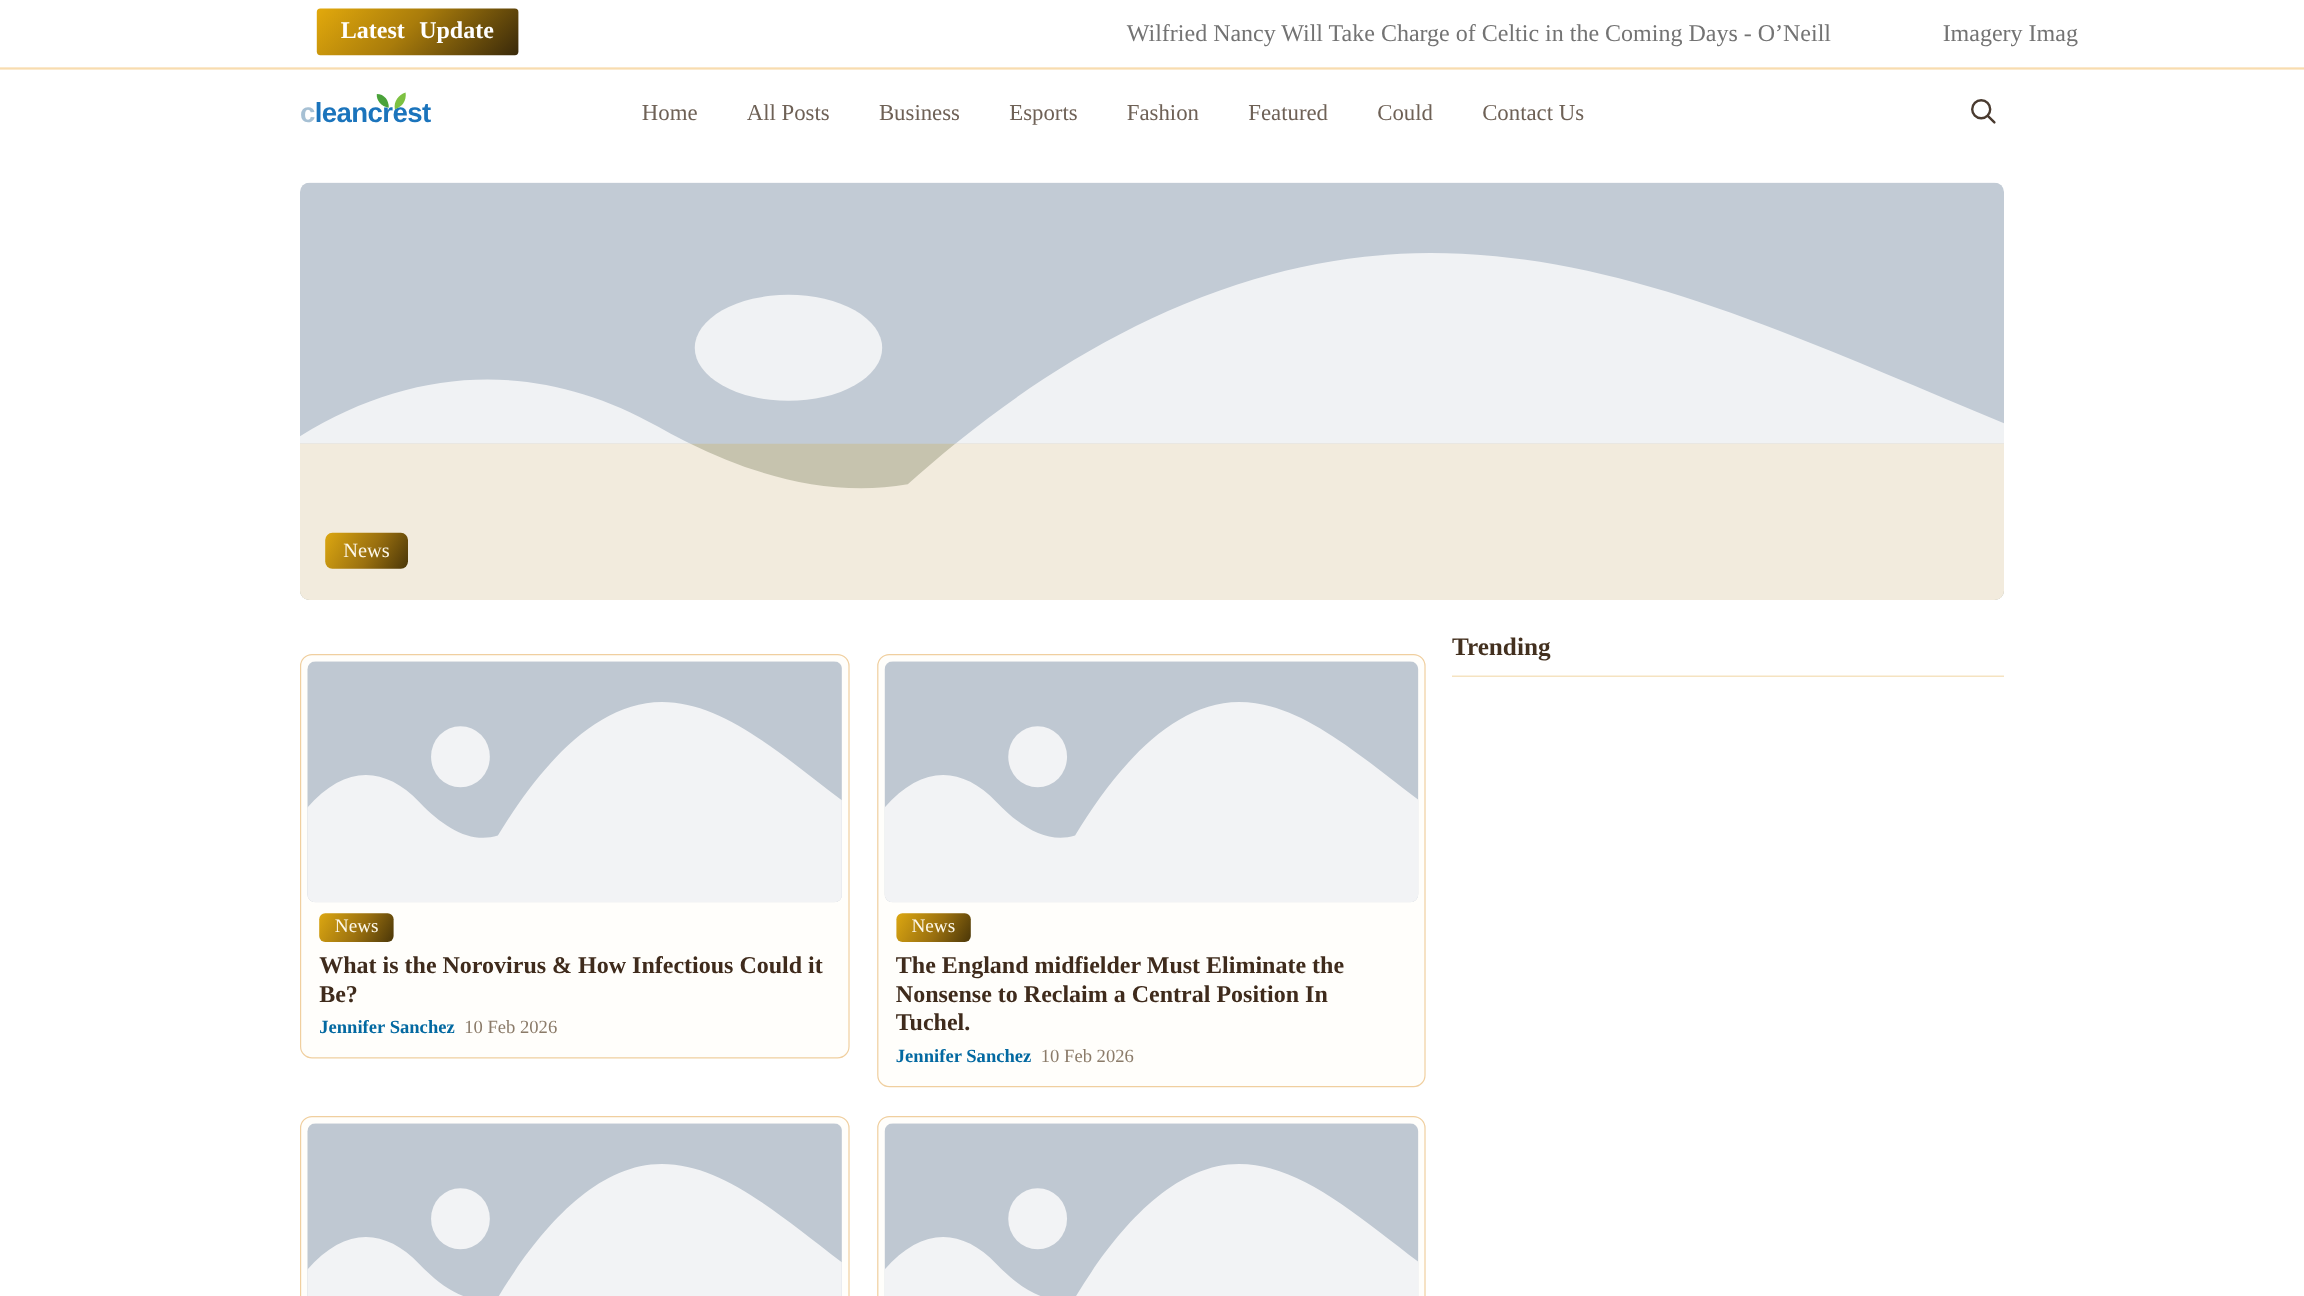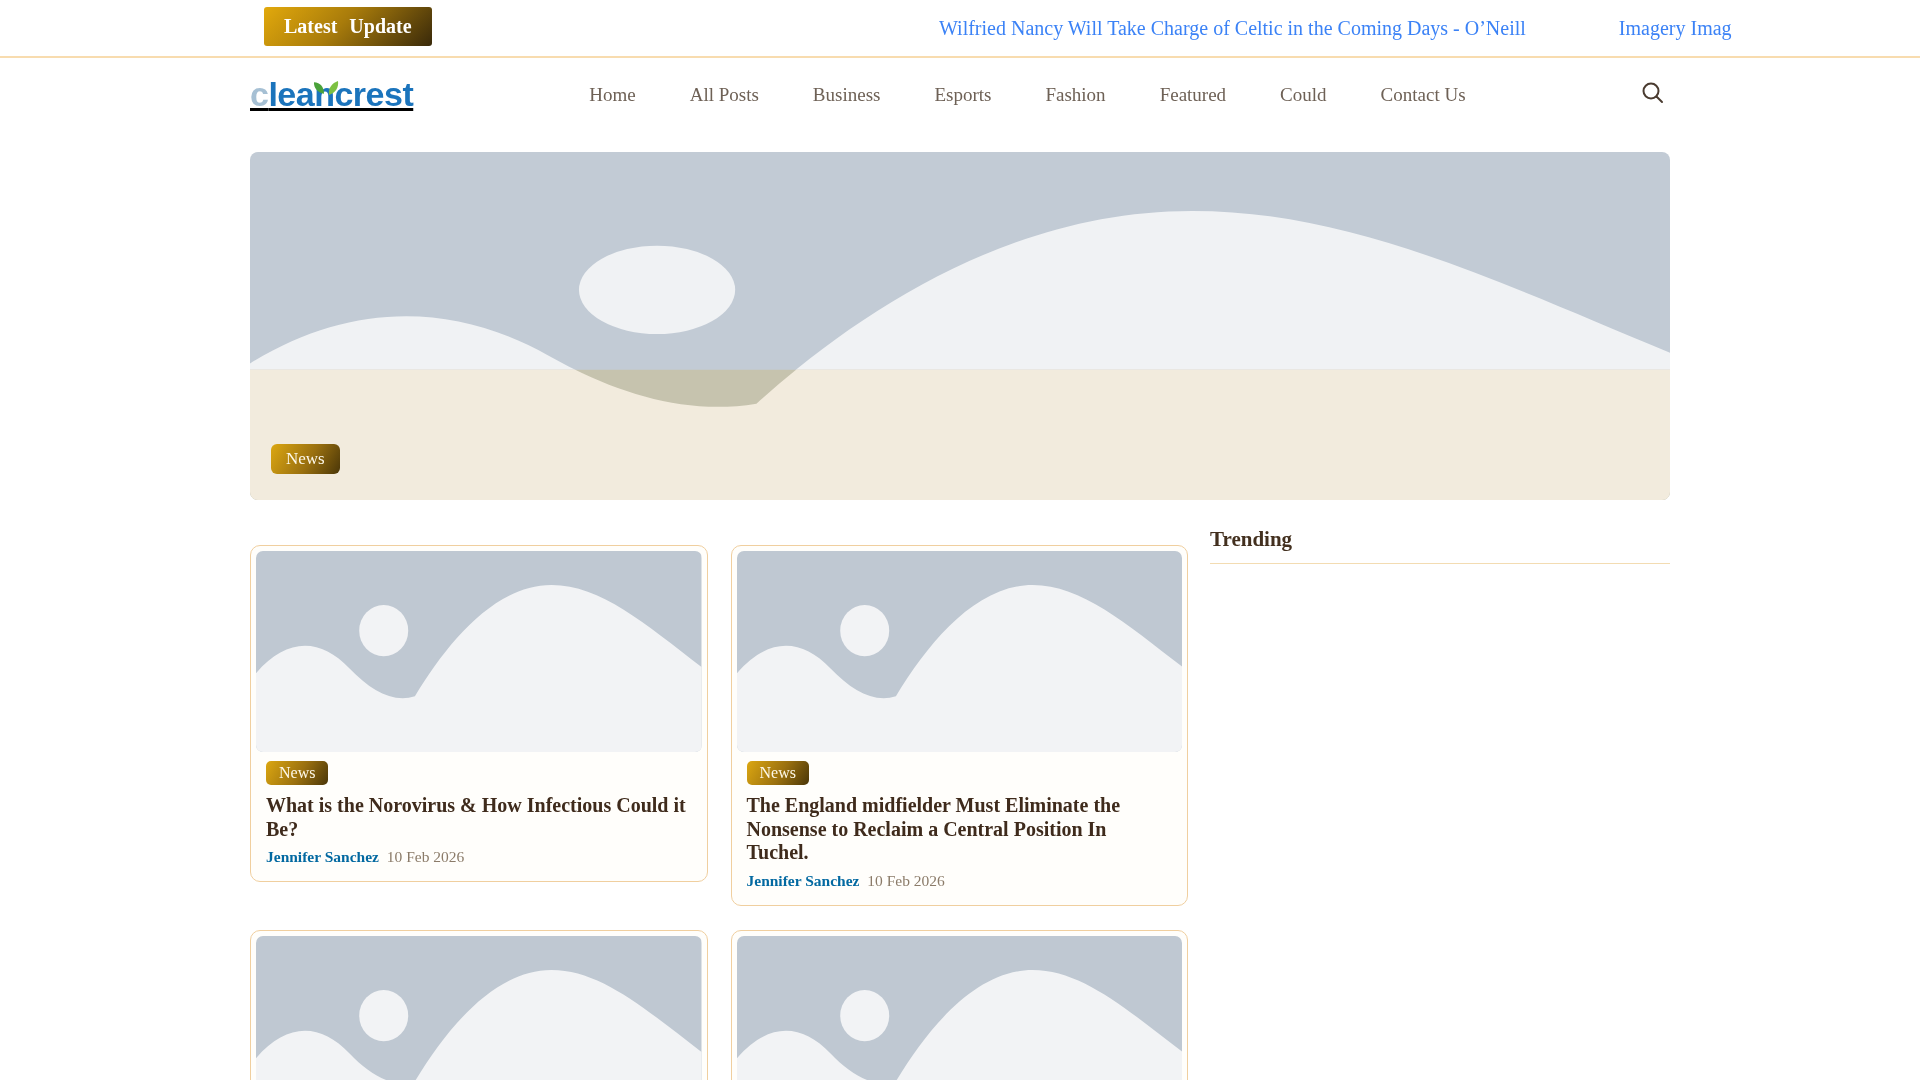--- a/index.html
+++ b/index.html
@@ -5,31 +5,31 @@
   * { margin:0; padding:0; box-sizing:border-box; }
   html,body { width:1920px; height:1080px; overflow:hidden; background:#ffffff;
               font-family:"Liberation Serif", serif; }
 
   
   .topbar { position:relative; height:56px; background:#fff; overflow:hidden; }
   .latest-badge { position:absolute; left:264px; top:7px; padding:8px 20px;
     font-size:20px; font-weight:bold; color:#fff; word-spacing:7px; border-radius:3px;
     background:linear-gradient(135deg,#e2a90c 0%,#a97c0b 45%,#39290a 100%); }
   .ticker { position:absolute; left:939px; top:0; height:56px; display:flex;
-    align-items:center; gap:93px; white-space:nowrap; font-size:20px; color:#3b82f6; }
+    align-items:center; gap:93px; white-space:nowrap; font-size:20px; color:#737373; }
 
   
   .navbar { height:75px; border-top:2px solid #f8dcaf; background:#fff;
     display:flex; align-items:center; padding:0 250px; }
   .logo { position:relative; font-family:"Liberation Sans", sans-serif;
-    font-size:34px; font-weight:bold; letter-spacing:-0.5px; cursor:pointer;text-decoration:underline; }
+    font-size:23px; font-weight:bold; letter-spacing:-0.5px; cursor:pointer; }
   .logo .lc { color:#a6c0d4; }
   .logo .lr { color:#1b74bc; }
   .logo .leaves { position:absolute; left:58px; top:-10px; }
-  .nav-menu { list-style:none; display:flex; gap:54px; margin-left:176px;
+  .nav-menu { list-style:none; display:flex; gap:41px; margin-left:176px;
     font-size:19px; color:#6e6156; }
   .nav-menu li { cursor:pointer; }
   .search-btn { margin-left:auto; width:34px; height:34px; border:0; background:transparent;
     cursor:pointer; display:flex; align-items:center; justify-content:center; }
 
   
   .hero { position:relative; margin:21px 250px 0; height:348px;
     border-radius:8px; overflow:hidden; }
   .ph-fill { position:absolute; inset:0; }
   .ph-fill svg { position:absolute; inset:0; width:100%; height:100%; display:block; }

